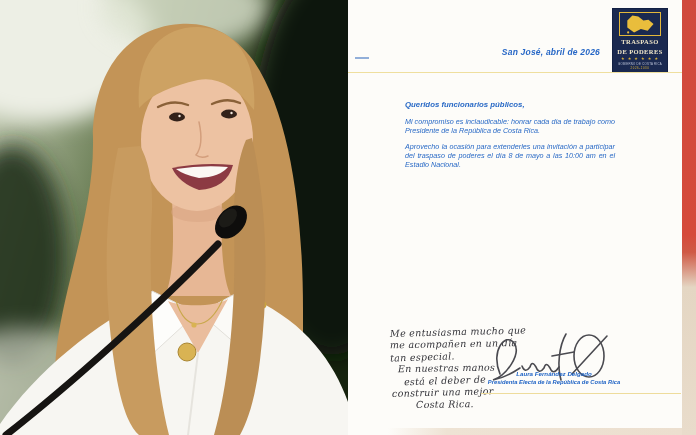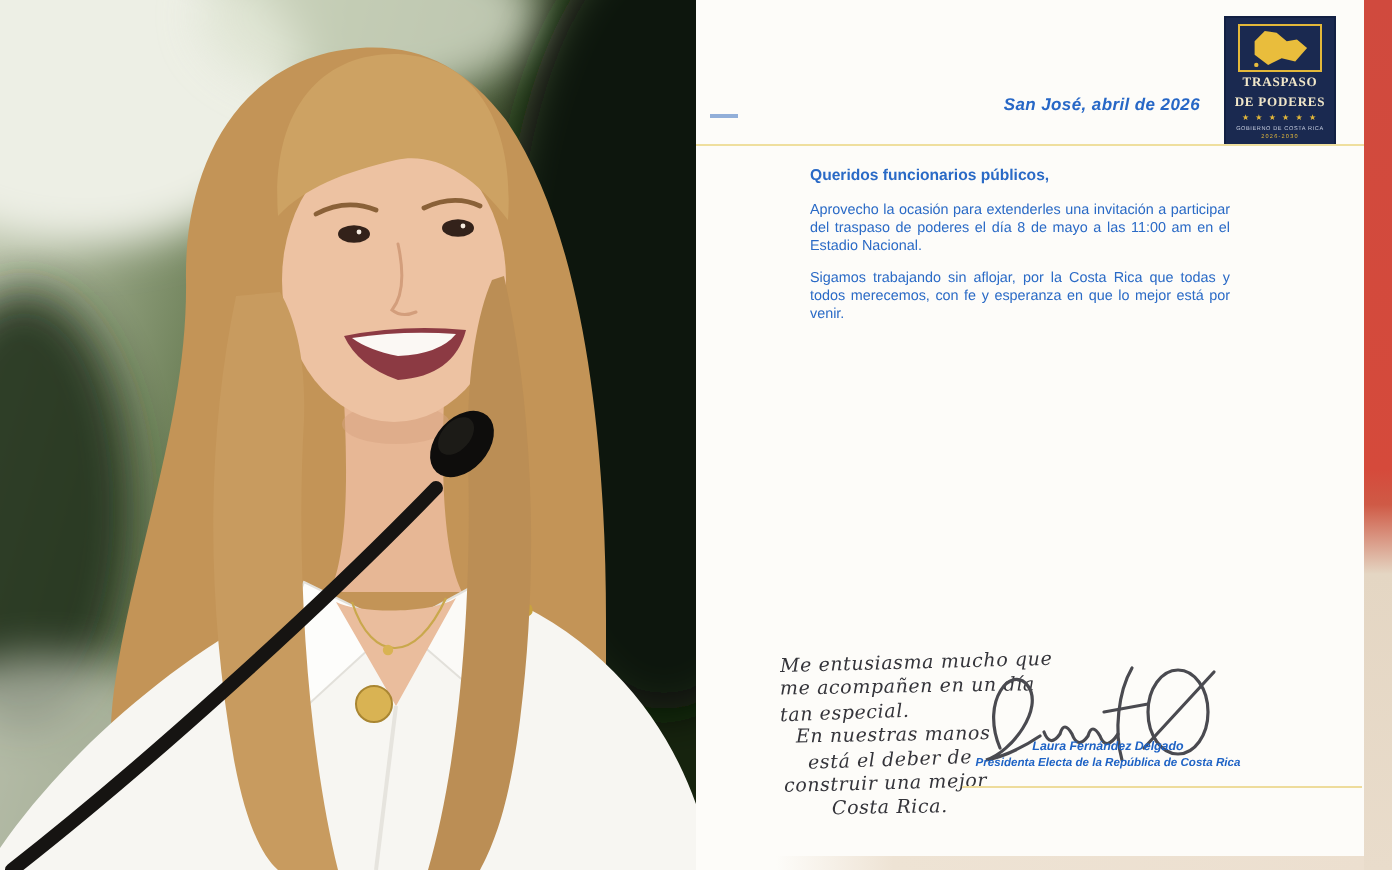--- a/index.html
+++ b/index.html
@@ -45,22 +45,22 @@
   }
   .emblem .ttl{
     margin-top:3px;font-family:"Liberation Serif",serif;color:#f1e7c9;
     font-size:6.5px;line-height:6.5px;font-weight:bold;letter-spacing:.4px;text-align:center;white-space:nowrap;
   }
   .emblem .stars{margin-top:2px;font-size:4px;line-height:4px;color:#e3b83a;letter-spacing:1px;white-space:nowrap;}
   .emblem .sub{margin-top:2px;font-size:2.8px;line-height:3px;color:#c3cadd;letter-spacing:.3px;white-space:nowrap;}
   .emblem .yrs{margin-top:1px;font-size:2.8px;line-height:3px;color:#e3b83a;letter-spacing:.6px;}
   
   .body-text{
-    position:absolute;left:57px;top:83px;width:210px;
-    color:#2a6ac6;font-size:7.2px;line-height:1.26;text-align:justify;
+    position:absolute;left:57px;top:100px;width:210px;
+    color:#2a6ac6;font-style:italic;font-size:7.2px;line-height:1.26;text-align:justify;
   }
   .greeting{font-weight:bold;font-size:7.8px;margin:0 0 12px 0;}
   .body-text p{margin:0 0 7px 0;}
   
   .hand{
     position:absolute;left:42px;top:326px;width:150px;
     font-family:"DejaVu Serif",cursive,serif;font-style:italic;color:#34343a;
     font-size:9.5px;line-height:12px;letter-spacing:.3px;
   }
   .hand div{white-space:nowrap;}
@@ -165,22 +165,22 @@
       <div class="ttl">DE PODERES</div>
       <div class="stars">★ ★ ★ ★ ★ ★</div>
       <div class="sub">GOBIERNO DE COSTA RICA</div>
       <div class="yrs">2026-2030</div>
     </div>
 
     <div class="gold-rule"></div>
 
     <div class="body-text">
       <p class="greeting">Queridos funcionarios públicos,</p>
-      <p>Aprovecho la ocasión para extenderles una invitación a participar del traspaso de poderes el día 8 de mayo a las 11:00 am en el Estadio Nacional.</p>
-      <p>Sigamos trabajando sin aflojar, por la Costa Rica que todas y todos merecemos, con fe y esperanza en que lo mejor está por venir.</p>
+      <p>Mi compromiso es inclaudicable: honrar cada día de trabajo como Presidente de la República de Costa Rica.</p>
+      <p>Aprovecho la ocasión para extenderles una invitación a participar del traspaso de poderes el día 8 de mayo a las 10:00 am en el Estadio Nacional.</p>
     </div>
 
     <div class="hand">
       <div>Me entusiasma mucho que</div>
       <div>me acompañen en un día</div>
       <div>tan especial.</div>
       <div>En nuestras manos</div>
       <div>está el deber de</div>
       <div>construir una mejor</div>
       <div>Costa Rica.</div>

